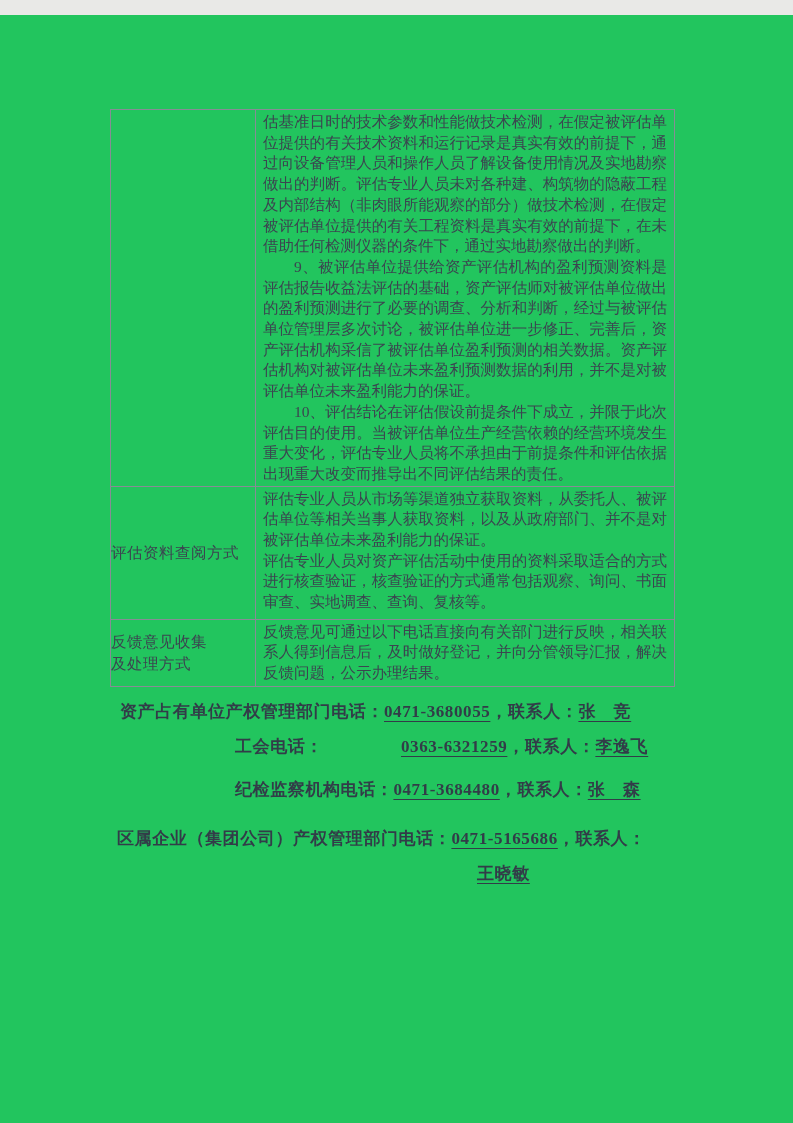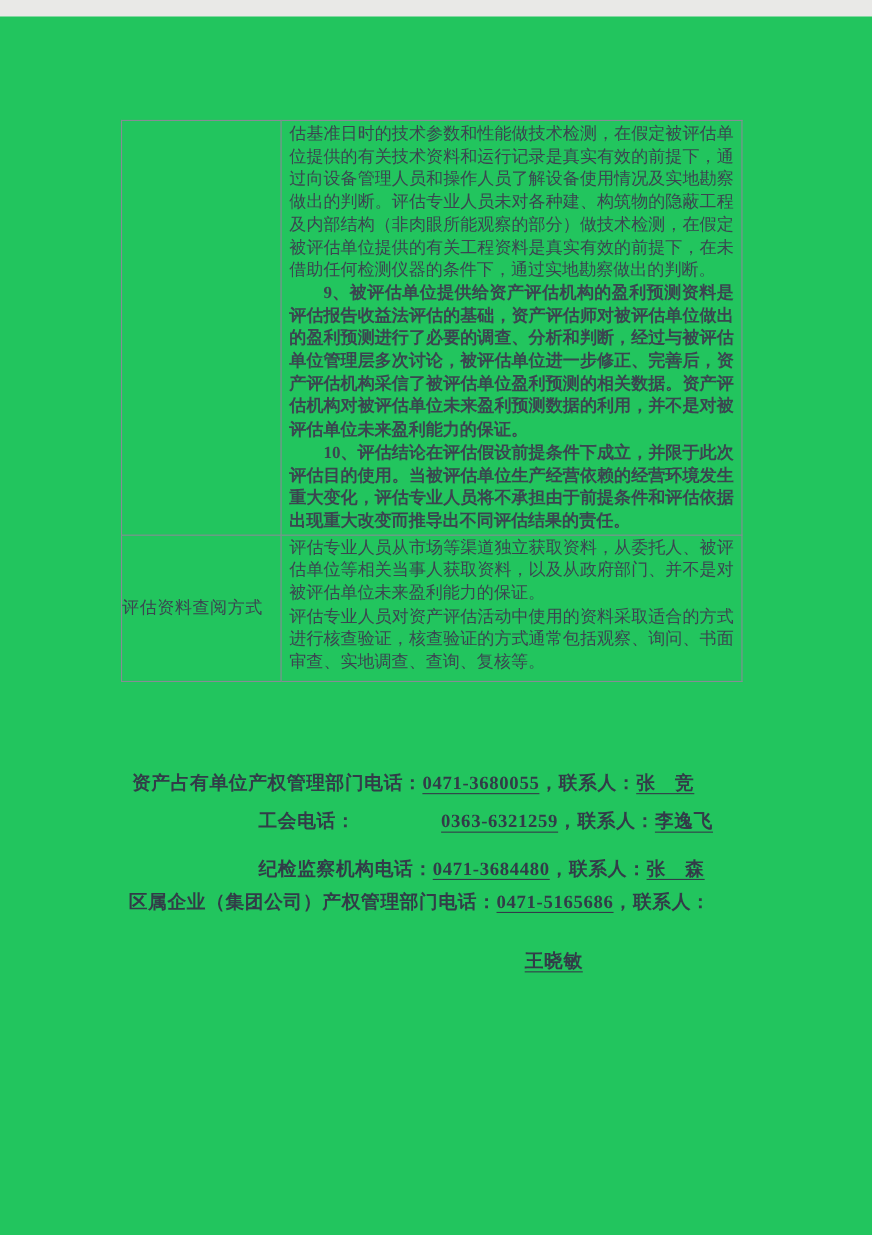--- a/index.html
+++ b/index.html
@@ -44,38 +44,38 @@
     letter-spacing: 0.5px;
   }
   .content-cell {
     padding: 2px 7px 1px 7px !important;
     font-size: 15.5px;
     line-height: 20.7px;
     text-align: justify;
     text-justify: inter-character;
   }
   .para { margin: 0; }
-  .para.indent { text-indent: 2em; font-weight: bold; }
+  .para.indent { text-indent: 2em; }
   .contacts {
     position: absolute;
     left: 0;
     top: 684px;
     width: 793px;
     height: 200px;
     font-weight: 700;
     font-size: 17px;
     letter-spacing: 0.6px;
     color: #323c48;
     white-space: nowrap;
   }
   .c-line { position: absolute; line-height: 22px; }
   .c-line-1 { left: 120px; top: 2px; }
   .c-line-2 { left: 235px; top: 37px; }
   .c-line-3 { left: 235px; top: 80px; }
-  .c-line-4 { left: 117px; top: 110px; }
+  .c-line-4 { left: 117px; top: 129px; }
   .c-line-5 { left: 477px; top: 164px; }
   .gap { display: inline-block; width: 78px; }
   .u {
     text-decoration: underline;
     text-underline-offset: 4px;
     text-decoration-thickness: 1px;
   }
 </style>
 </head>
 <body>
@@ -98,20 +98,29 @@
       </tr>
       <tr class="row-2">
         <td class="label-cell">
           <span>评估资料查阅方式</span>
         </td>
         <td class="content-cell">
           <p class="para">评估专业人员从市场等渠道独立获取资料，从委托人、被评估单位等相关当事人获取资料，以及从政府部门、并不是对被评估单位未来盈利能力的保证。</p>
           <p class="para">评估专业人员对资产评估活动中使用的资料采取适合的方式进行核查验证，核查验证的方式通常包括观察、询问、书面审查、实地调查、查询、复核等。</p>
         </td>
       </tr>
+      <tr class="row-3">
+        <td class="label-cell">
+          <div>反馈意见收集</div>
+          <div>及处理方式</div>
+        </td>
+        <td class="content-cell">
+          <p class="para">反馈意见可通过以下电话直接向有关部门进行反映，相关联系人得到信息后，及时做好登记，并向分管领导汇报，解决反馈问题，公示办理结果。</p>
+        </td>
+      </tr>
     </tbody>
   </table>
 
   <div class="contacts">
 
     <div class="c-line c-line-1">
       <span>资产占有单位产权管理部门电话：</span><span class="u">0471-3680055</span><span>，联系人：</span><span class="u">张　竞</span>
     </div>
 
     <div class="c-line c-line-2">

